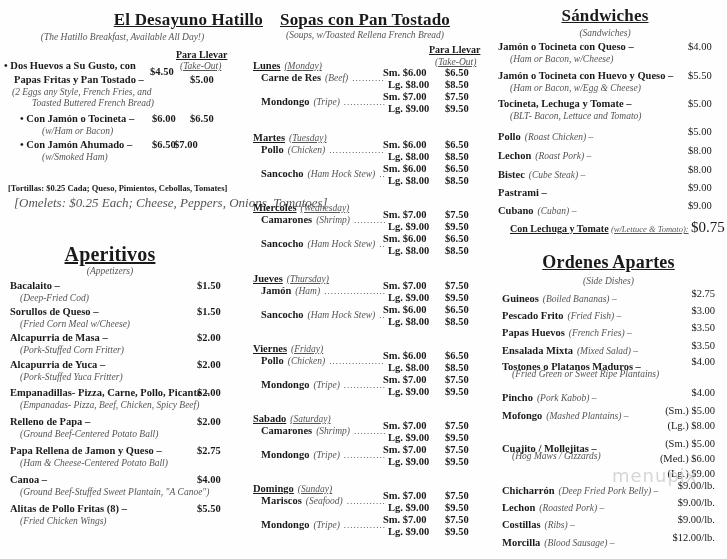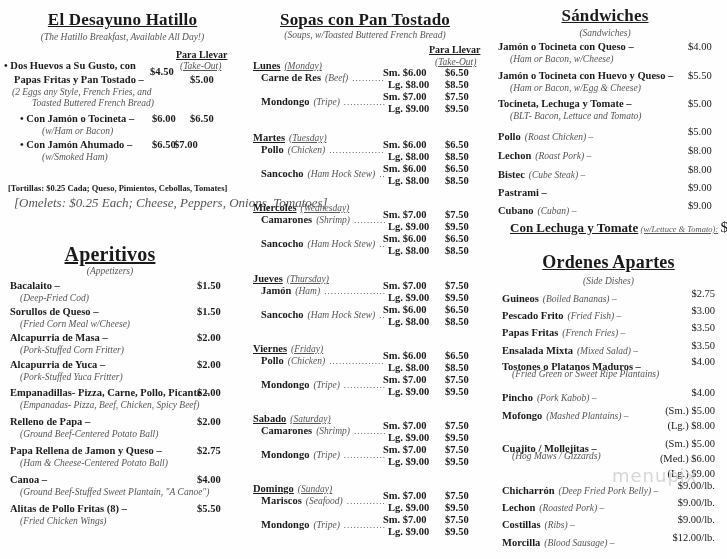--- a/index.html
+++ b/index.html
@@ -15,21 +15,21 @@
   .i { font-style: italic; font-size: 9.5px; color: #555; font-weight: normal; }
   .p { font-weight: bold; font-size: 10.5px; position: absolute; }
   .row { position: absolute; white-space: nowrap; }
   .ul { text-decoration: underline; }
   .watermark { position: absolute; left: 612px; top: 465px; font-family: "DejaVu Sans", sans-serif; font-size: 18px; color: #d6d6d6; letter-spacing: 1px; }
 </style>
 </head>
 <body>
 
 <div class="col col1">
-  <div class="row h1" style="left:0;width:245px;top:10px;">El Desayuno Hatillo</div>
+  <div class="row h1" style="left:18px;width:245px;top:10px;text-align:right;">El Desayuno Hatillo</div>
   <div class="row sub" style="left:0;width:245px;top:32px;">(The Hatillo Breakfast, Available All Day!)</div>
   <div class="row b ul" style="left:176px;top:49px;font-size:10px;">Para Llevar</div>
   <div class="row i ul" style="left:180px;top:61px;">(Take-Out)</div>
 
   <div class="row b" style="left:4px;top:60px;">• Dos Huevos a Su Gusto, con</div>
   <div class="row b" style="left:14px;top:74px;">Papas Fritas y Pan Tostado –</div>
   <div class="row i" style="left:12px;top:87px;">(2 Eggs any Style, French Fries, and</div>
   <div class="row i" style="left:32px;top:98px;">Toasted Buttered French Bread)</div>
   <div class="p" style="left:150px;top:66px;">$4.50</div>
   <div class="p" style="left:190px;top:74px;">$5.00</div>
@@ -82,21 +82,21 @@
   <div class="row i" style="left:20px;top:487px;">(Ground Beef-Stuffed Sweet Plantain, "A Canoe")</div>
   <div class="p" style="left:197px;top:474px;">$4.00</div>
 
   <div class="row b" style="left:10px;top:503px;">Alitas de Pollo Fritas (8) –</div>
   <div class="row i" style="left:20px;top:516px;">(Fried Chicken Wings)</div>
   <div class="p" style="left:197px;top:503px;">$5.50</div>
 </div>
 
 <div class="col col2">
   <div class="row h1" style="left:0;width:240px;top:10px;">Sopas con Pan Tostado</div>
-  <div class="row sub" style="left:0;width:240px;top:30px;">(Soups, w/Toasted Buttered French Bread)</div>
+  <div class="row sub" style="left:0;width:240px;top:30px;">(Soups, w/Toasted Rellena French Bread)</div>
   <div class="row b ul" style="left:184px;top:44px;font-size:10px;">Para Llevar</div>
   <div class="row i ul" style="left:190px;top:57px;">(Take-Out)</div>
 
   <div id="soup-days">
       <div class="row" style="left:8px;top:55px;">
       <span class="b ul">Lunes</span>
       <span class="i ul">(Monday)</span></div>
       <div class="row" style="left: 16px; top: 67px; width: 124px; overflow: hidden;">
         <span class="b">Carne de Res</span>
         <span class="i">(Beef)</span>
@@ -277,38 +277,38 @@
       <span class="b">Pastrami –</span>
       <span class="i"></span></div>
       <div class="p" style="left:198px;top:182px;font-weight:normal;">$9.00</div>
       <div class="row" style="left:8px;top:200px;">
       <span class="b">Cubano</span>
       <span class="i">(Cuban) –</span></div>
       <div class="p" style="left:198px;top:200px;font-weight:normal;">$9.00</div>
     </div>
 
   <div class="row" style="left:20px;top:219px;font-size:9.5px;">
-    <span class="b ul" style="font-size:13px;">Con Lechuga y Tomate</span>
+    <span class="b ul" style="font-size:10px;">Con Lechuga y Tomate</span>
     <span class="i ul" style="font-size:8.5px;">(w/Lettuce &amp; Tomato):</span>
     <span style="font-size:15px;">$0.75</span>
   </div>
 
   <div class="row h1" style="left:0;width:237px;top:252px;font-size:18px;">Ordenes Apartes</div>
   <div class="row sub" style="left:0;width:237px;top:276px;">(Side Dishes)</div>
   <div id="sides-list" style="position: absolute; left: 0px; top: 0px; width: 237px;">
       <div class="row" style="left:12px;top:288px;">
       <span class="b">Guineos</span>
       <span class="i">(Boiled Bananas) –</span></div>
       <div class="p" style="right:12px;top:288px;font-weight:normal;">$2.75</div>
       <div class="row" style="left:12px;top:305px;">
       <span class="b">Pescado Frito</span>
       <span class="i">(Fried Fish) –</span></div>
       <div class="p" style="right:12px;top:305px;font-weight:normal;">$3.00</div>
       <div class="row" style="left:12px;top:322px;">
-      <span class="b">Papas Fritas</span>
+      <span class="b">Papas Huevos</span>
       <span class="i">(French Fries) –</span></div>
       <div class="p" style="right:12px;top:322px;font-weight:normal;">$3.50</div>
       <div class="row" style="left:12px;top:340px;">
       <span class="b">Ensalada Mixta</span>
       <span class="i">(Mixed Salad) –</span></div>
       <div class="p" style="right:12px;top:340px;font-weight:normal;">$3.50</div>
       <div class="row" style="left:12px;top:356px;">
       <span class="b">Tostones o Platanos Maduros –</span>
       </div>
       <div class="row i" style="left:22px;top:369px;">(Fried Green or Sweet Ripe Plantains)</div>

